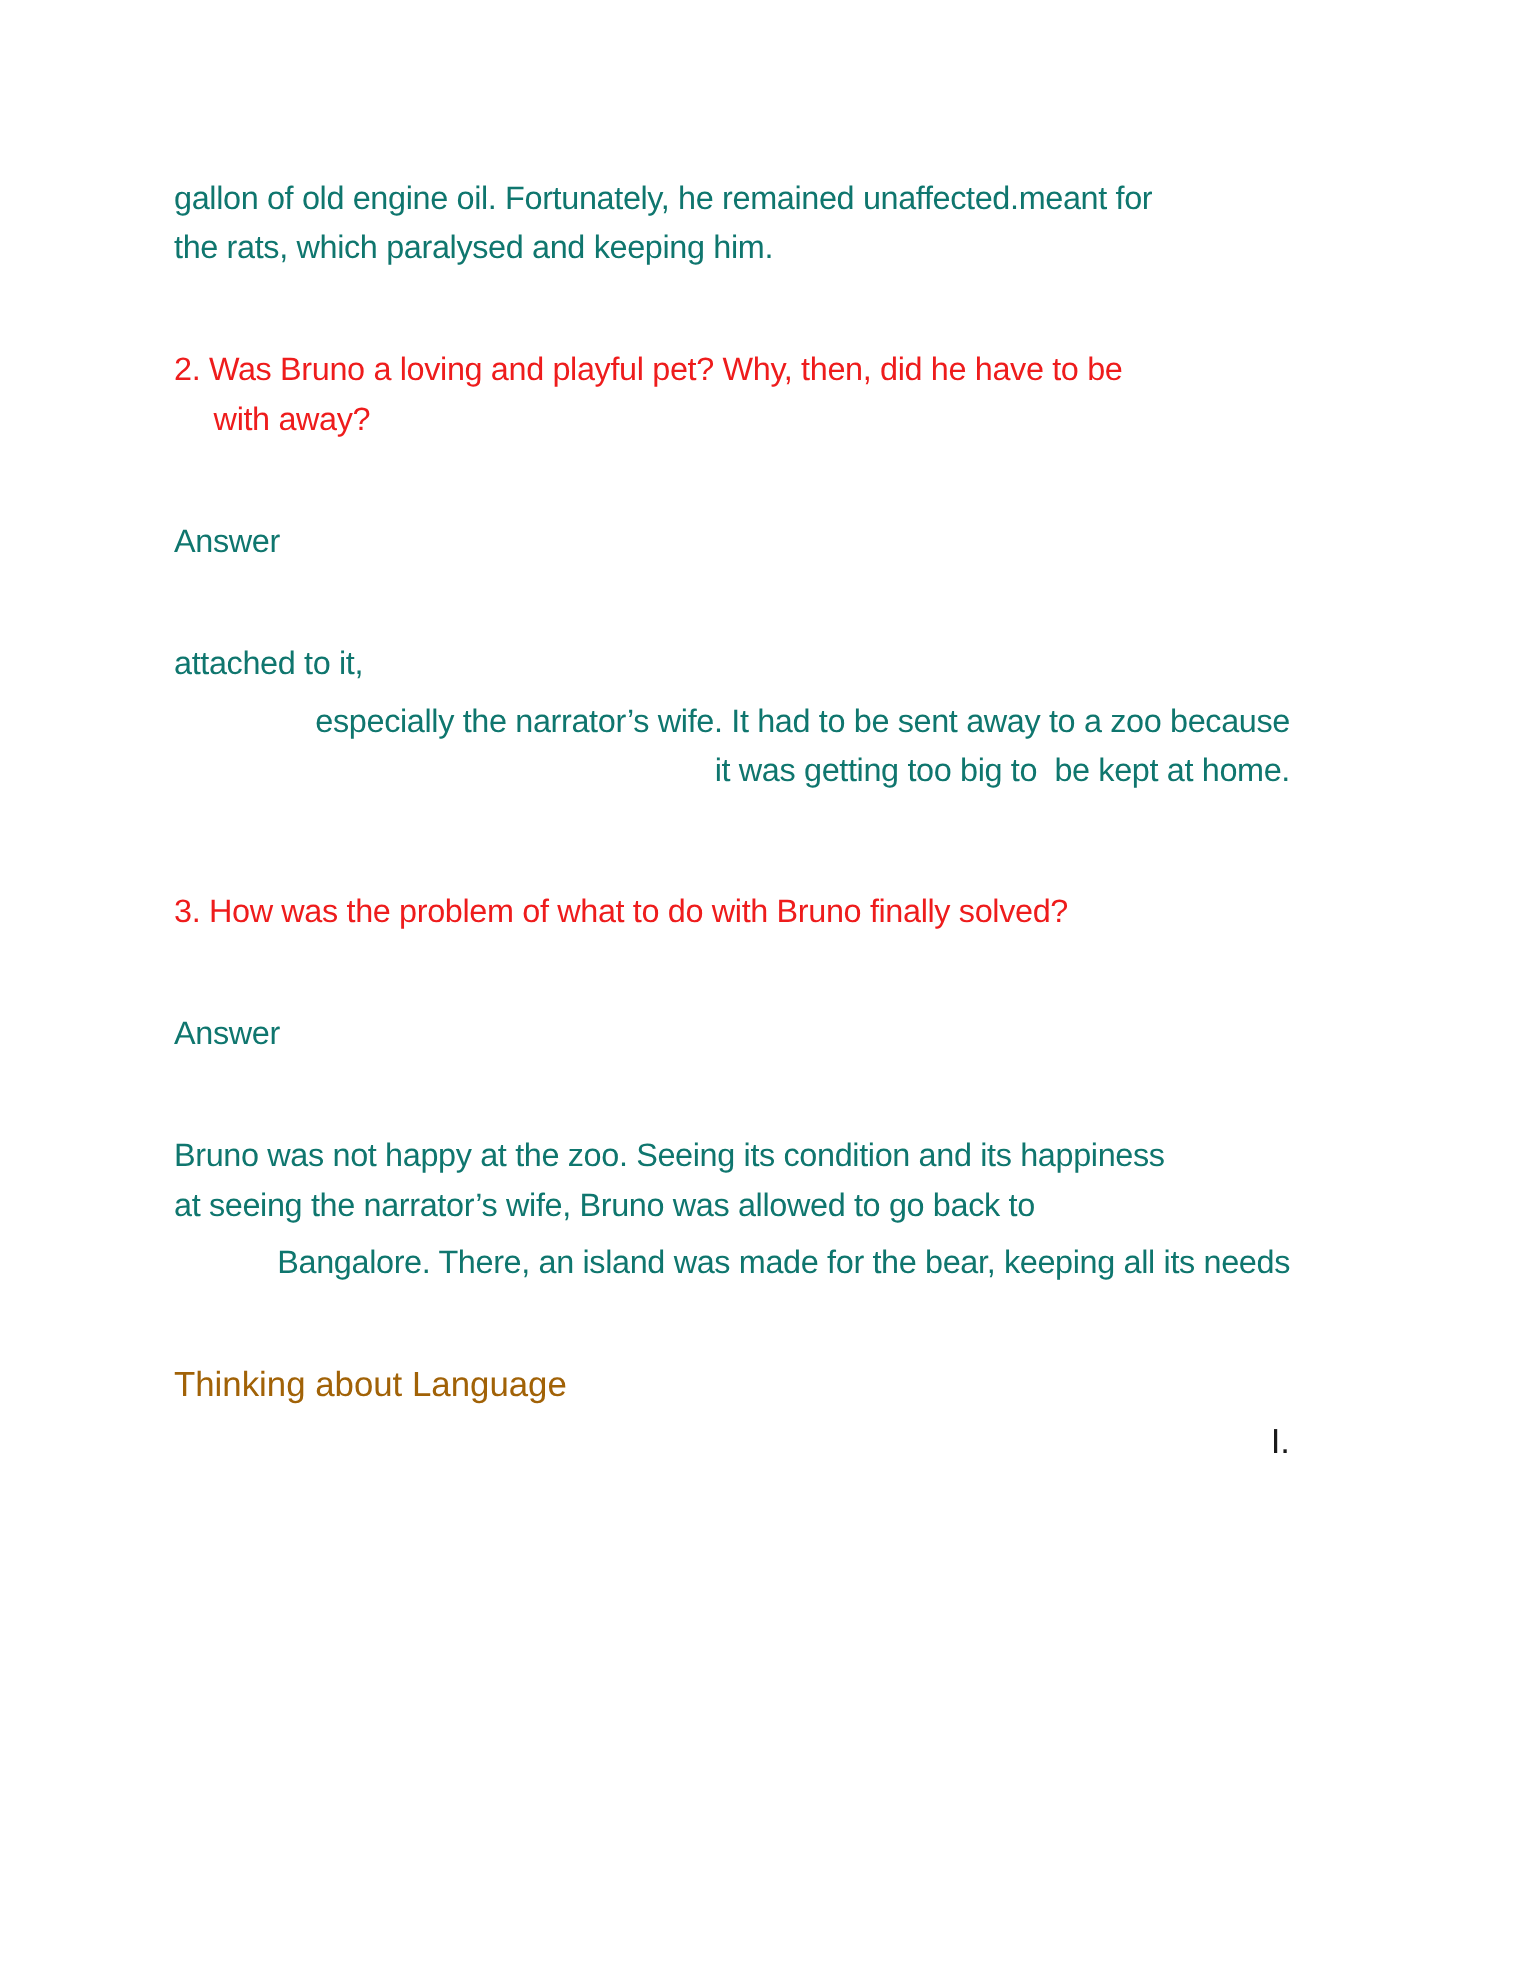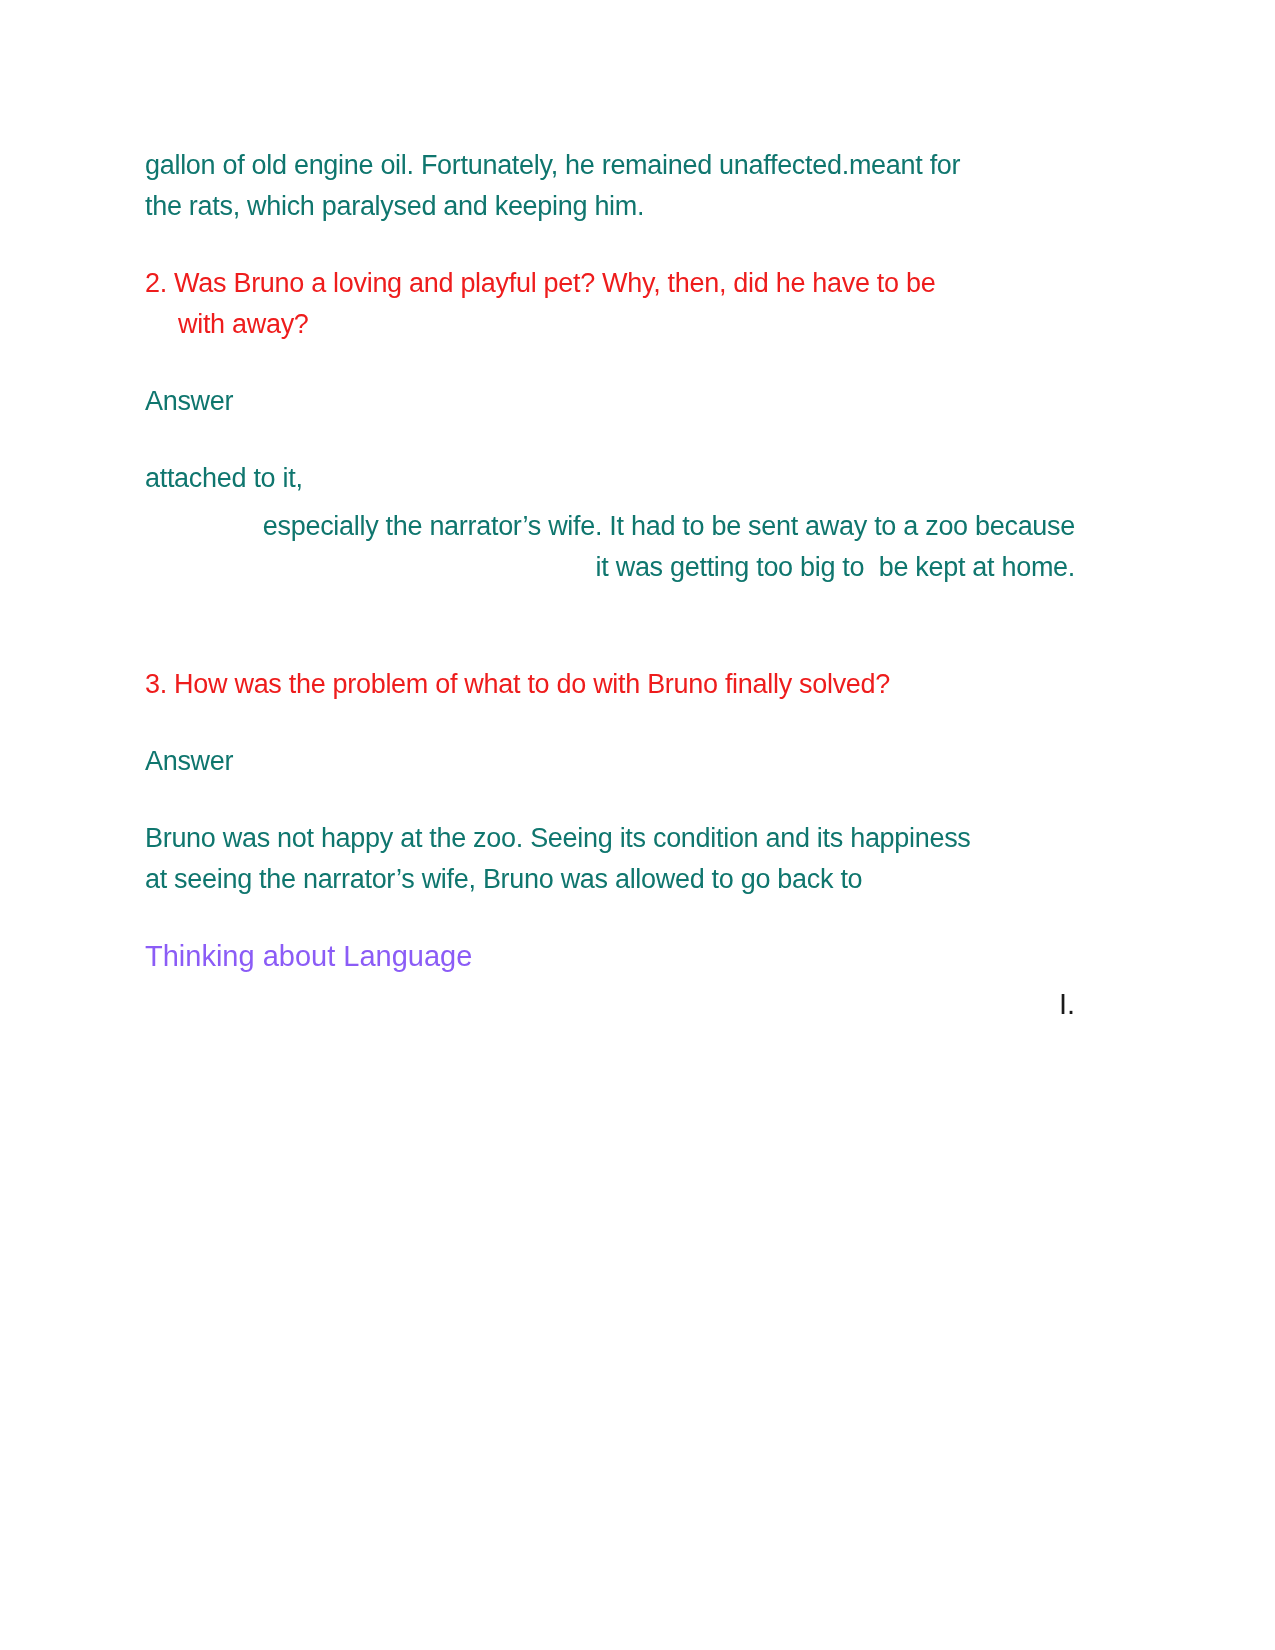--- a/index.html
+++ b/index.html
@@ -29,32 +29,32 @@
     letter-spacing: -0.3px;
     white-space: pre-wrap;
     color: #2E75B6;
   }
   
   .blue .line { color: #0f766e; }
   
   .red .line { color: #EE1C1C; }
   
   .green .line {
-    color: #8b5cf6;
+    color: #a16207;
     font-size: 29px;
     letter-spacing: 0;
   }
   
   .black .line {
     color: #1a1a1a;
     font-size: 29px;
     letter-spacing: 0;
   }
   
-  .gap-1 { margin-top: 36px; }   
+  .gap-1 { margin-top: 61px; }   
   .gap-2 { margin-top: 76px; }   
   .gap-para { margin-top: 7px; text-align: right; } 
   .hang-indent { padding-left: 33px; }
   .tiny-indent { padding-left: 8px; }
 </style>
 </head>
 <body>
 
 <div class="page">
 
@@ -88,20 +88,21 @@
   <div class="para blue gap-1">
     <div class="line">Answer</div>
   </div>
 
   <div class="para blue gap-1">
     <div class="line">Bruno was not happy at the zoo. Seeing its condition and its happiness</div>
     <div class="line">at seeing the narrator’s wife, Bruno was allowed to go back to</div>
   </div>
 
   <div class="para blue gap-para">
+    <div class="line">Bangalore. There, an island was made for the bear, keeping all its needs</div>
   </div>
 
   <div class="para green gap-1">
     <div class="line">Thinking about Language</div>
   </div>
 
   <div class="para black gap-para">
     <div class="line tiny-indent">I.</div>
   </div>
 

